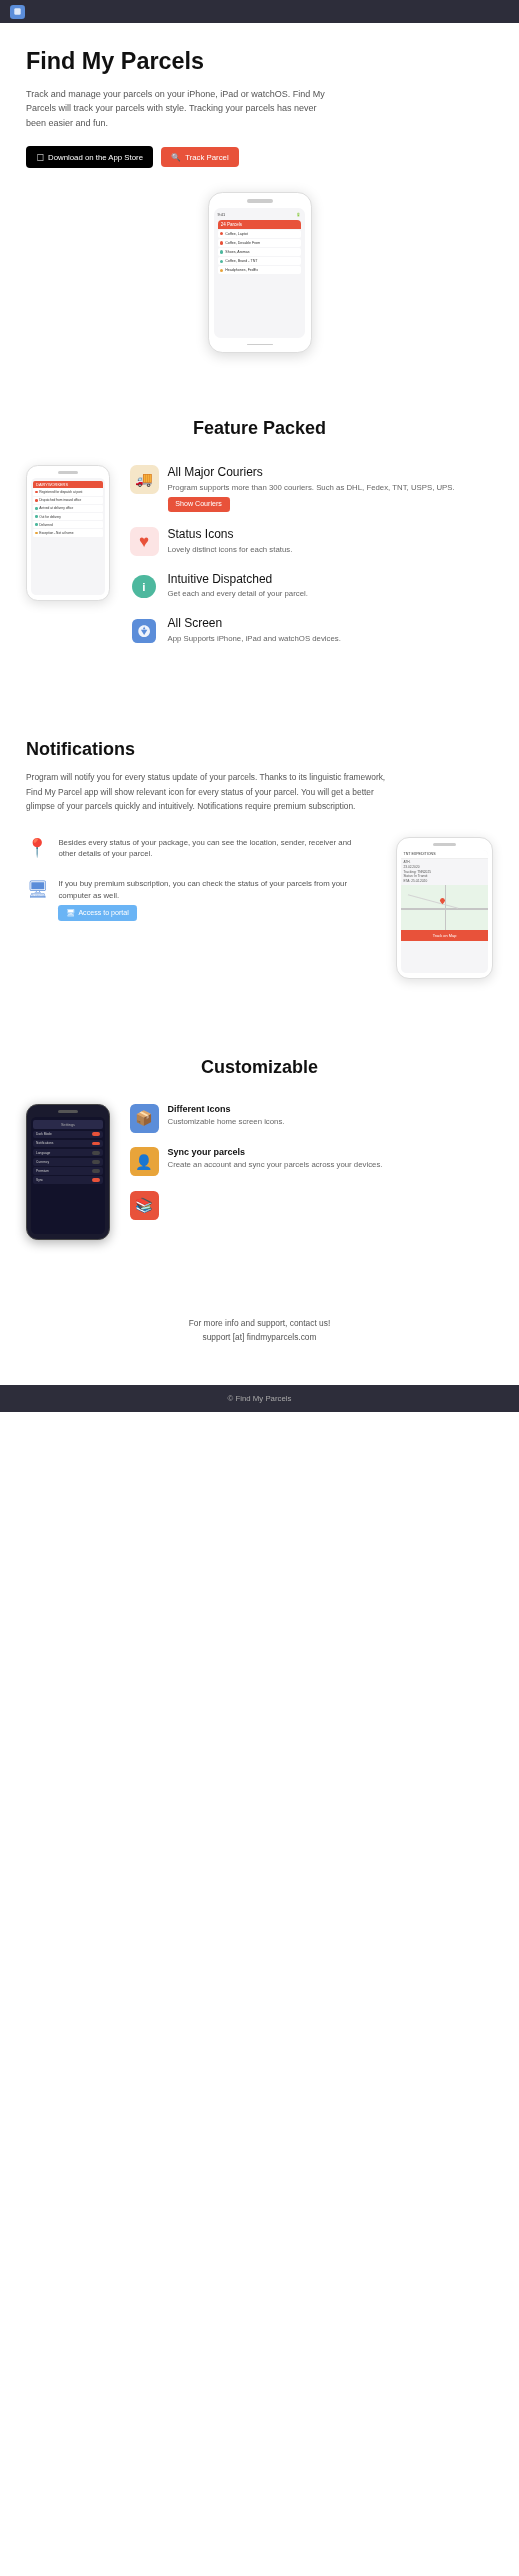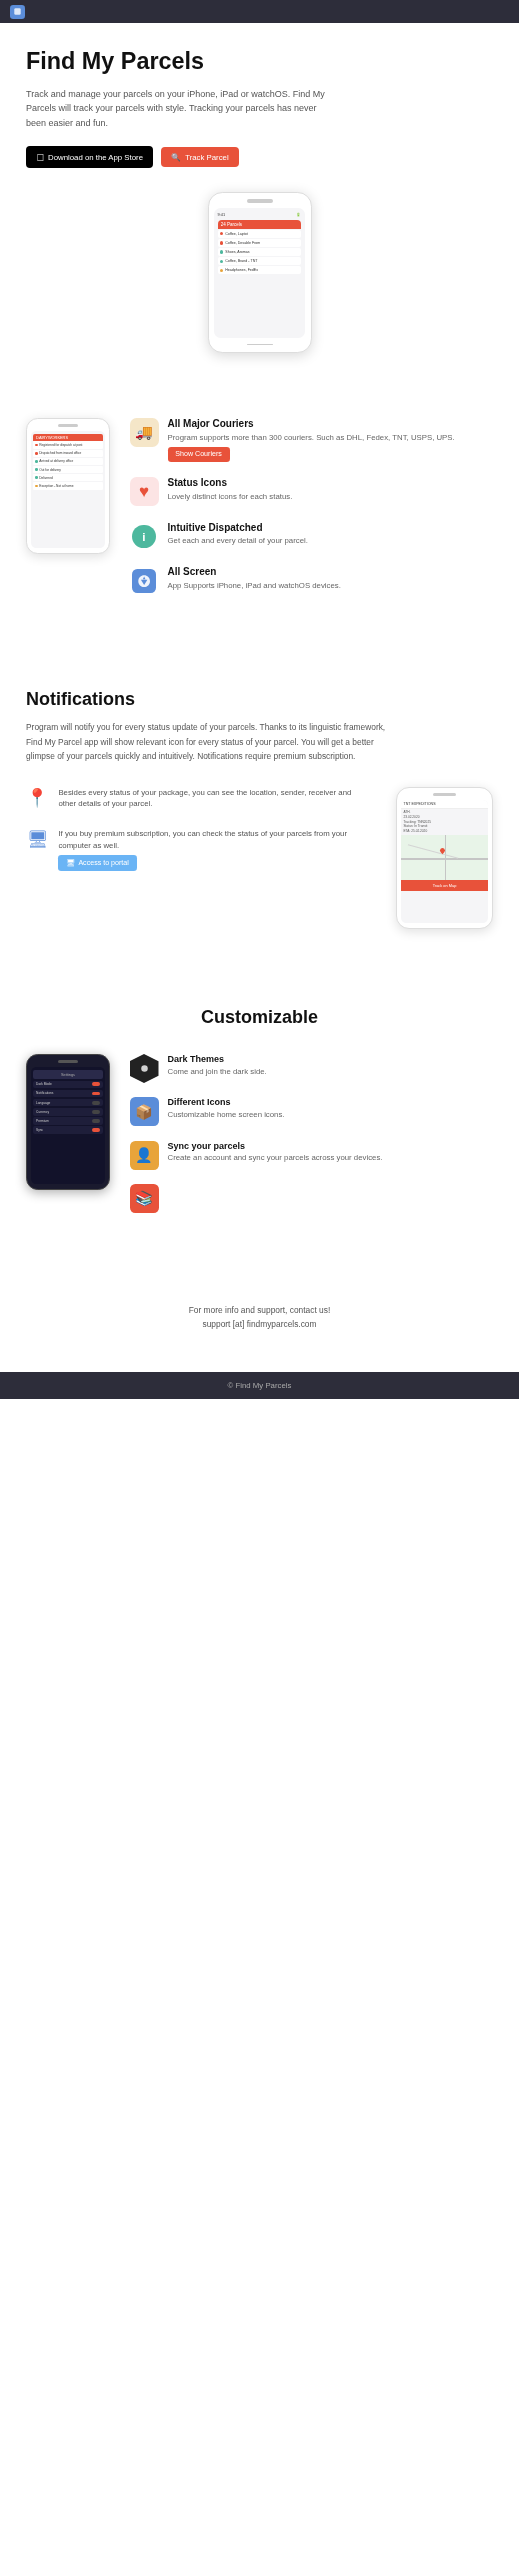--- a/index.html
+++ b/index.html
@@ -159,22 +159,22 @@
       align-items: flex-start;
     }
     .feature-icon-wrap {
       width: 29px; height: 29px;
       border-radius: 6.5px;
       display: flex; align-items: center; justify-content: center;
       flex-shrink: 0;
       font-size: 14.3px;
     }
     .feature-text h3 {
-      font-size: 10px;
-      font-weight: 700;
+      font-size: 12px;
+      font-weight: 400;
       margin-bottom: 2.6px;
       color: #111;
     }
     .feature-text p {
       font-size: 7.8px;
       color: #666;
       line-height: 1.5;
     }
     .btn-show-couriers {
       background: #e8523a;
@@ -465,20 +465,21 @@
           <div class="dot" style="background:#e8a43a"></div>
           <span>Headphones, FedEx</span>
         </div>
       </div>
       <div class="phone-home-indicator"></div>
     </div>
   </div>
 </section>
 
 <section class="section">
+  <h2 class="section-title">Feature Packed</h2>
   <div class="feature-packed">
     <div class="feature-phone-col">
       <div class="phone-detail">
         <div class="phone-detail-notch"></div>
         <div class="phone-detail-screen">
           <div class="pkg-header">DAIRYWORKERS</div>
           <div class="pkg-item">
             <div class="pkg-dot" style="background:#e8523a"></div>
             <span>Registered for dispatch at post</span>
           </div>
@@ -636,31 +637,20 @@
           </div>
           <div class="dark-list-item">
             <span>Sync</span>
             <div class="toggle-on"></div>
           </div>
         </div>
       </div>
     </div>
     <div class="custom-features">
 
-      <div class="custom-item">
-        <div class="hexagon-icon">
-          <svg width="13" height="13" viewBox="0 0 20 20" fill="white">
-            <circle cx="10" cy="10" r="5" fill="white" opacity="0.8"></circle>
-          </svg>
-        </div>
-        <div class="custom-text">
-          <h3>Dark Themes</h3>
-          <p>Come and join the dark side.</p>
-        </div>
-      </div>
 
       <div class="custom-item">
         <div class="box-icon-wrap">
           <span>📦</span>
         </div>
         <div class="custom-text">
           <h3>Different Icons</h3>
           <p>Customizable home screen icons.</p>
         </div>
       </div>

